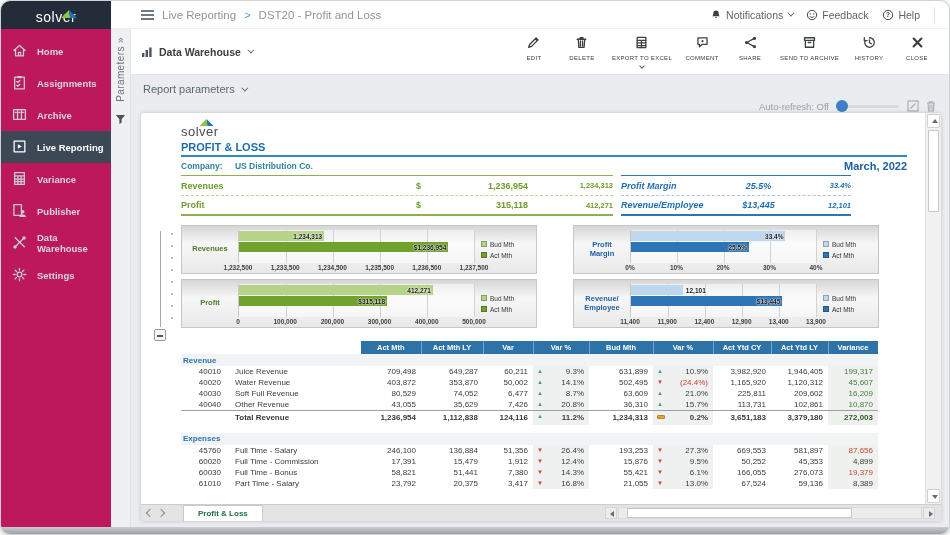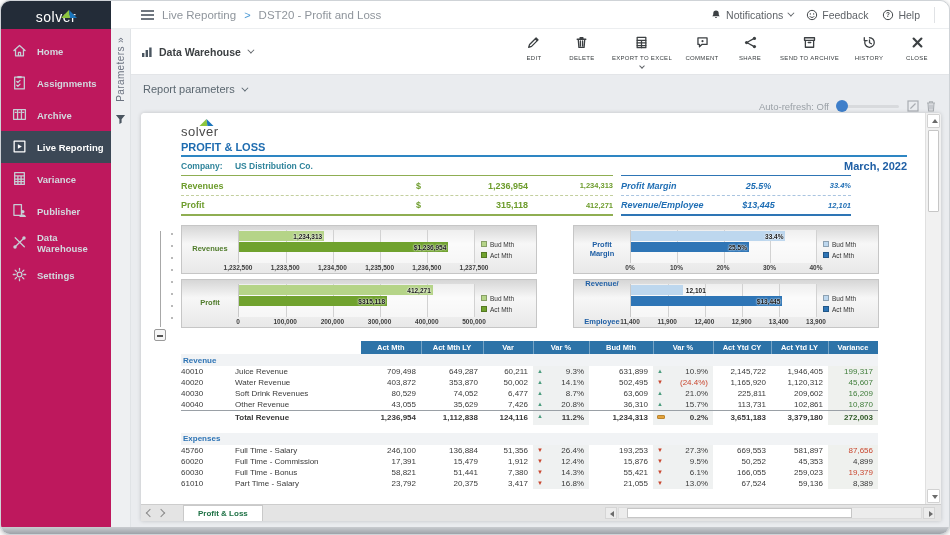--- a/index.html
+++ b/index.html
@@ -118,21 +118,21 @@
   .swatch { width:6px; height:6px; border:1px solid rgba(0,0,0,.25); flex:0 0 6px; }
 
   
   .pnl { border-collapse:collapse; table-layout:fixed; width:697px; margin-top:13px; font-size:8px; color:#3a3a3a; }
   .pnl th { background:#2d73a8; color:#fff; font-size:7.5px; font-weight:bold; text-align:center;
             padding:2px 1px; border-right:1px solid rgba(255,255,255,.35); height:13px; }
   .pnl th.h-label { background:transparent; border:none; }
   .cw1{width:180px}.cw2{width:60px}.cw3{width:62px}.cw4{width:50px}.cw5{width:56px}.cw6{width:64px}.cw7{width:60px}.cw8{width:58px}.cw9{width:57px}.cw10{width:50px}
   .pnl td { padding:1px 5px 1px 2px; text-align:right; height:11px; white-space:nowrap; overflow:hidden; }
   .pnl td.labelcell { text-align:left; padding-left:0; }
-  .code { display:inline-block; width:40px; margin-right:14px; }
+  .code { display:inline-block; width:40px; text-align:right; margin-right:14px; }
   tr.section td { color:#2e74b5; font-weight:bold; text-align:left; background:#f1f3f5; height:12px; }
   td.pctcol { background:#eff1f1; position:relative; }
   td.varcol { background:#eff1ee; }
   .cell-icon { position:absolute; left:4px; top:1px; font-size:6px; line-height:9px; }
   .tri-up { color:#4a9c7d; } .tri-down { color:#c9472f; }
   .dash-flat { position:absolute; left:4px; top:3.5px; width:8px; height:4px; background:#e3a33c; border:1px solid #bb852f; border-radius:1px; }
   .neg { color:#c9472f; }
   .tone-pos { color:#3f7d3a; } .tone-neg { color:#c9472f; } .tone-neutral { color:#3a3a3a; }
   tr.total td { font-weight:bold; border-top:1px solid #9aa0a6; height:14px; }
   tr.total td.varcol { color:#2f5a27; }
@@ -545,21 +545,21 @@
                     <span class="swatch" style="background: rgb(189, 215, 238);"></span>
                     <span>Bud Mth</span>
                   </span>
                   <span class="legend-item">
                     <span class="swatch" style="background: rgb(46, 117, 182);"></span>
                     <span>Act Mth</span>
                   </span>
                 </div>
               </div>
               <div class="chart">
-                <div class="chart-title" style="color: rgb(31, 95, 165); justify-content: space-between;">
+                <div class="chart-title" style="color: rgb(31, 95, 165);">
                   <div>Revenue/</div>
                   <div>Employee</div>
                 </div>
                 <div class="chart-mid">
                   <div class="plotarea">
                     <span class="grid" style="left: 20%;"></span>
                     <span class="grid" style="left: 40%;"></span>
                     <span class="grid" style="left: 60%;"></span>
                     <span class="grid" style="left: 80%;"></span>
                     <span class="grid" style="left: 100%;"></span>
@@ -613,38 +613,38 @@
                 <td colspan="10">Revenue</td>
               </tr>
               <tr class="datarow">
                 <td class="labelcell"><span class="code">40010</span><span>Juice Revenue</span></td>
                 <td>709,498</td>
                 <td>649,287</td>
                 <td>60,211</td>
                 <td class="pctcol"><span class="cell-icon tri-up">▲</span><span>9.3%</span></td>
                 <td>631,899</td>
                 <td class="pctcol"><span class="cell-icon tri-up">▲</span><span>10.9%</span></td>
-                <td>2,145,722</td>
+                <td>3,982,920</td>
                 <td>1,946,405</td>
                 <td class="varcol tone-pos">199,317</td>
               </tr>
               <tr class="datarow">
                 <td class="labelcell"><span class="code">40020</span><span>Water Revenue</span></td>
                 <td>403,872</td>
                 <td>353,870</td>
                 <td>50,002</td>
                 <td class="pctcol"><span class="cell-icon tri-up">▲</span><span>14.1%</span></td>
                 <td>502,495</td>
                 <td class="pctcol"><span class="cell-icon tri-down">▼</span><span class="neg">(24.4%)</span></td>
                 <td>1,165,920</td>
                 <td>1,120,312</td>
                 <td class="varcol tone-pos">45,607</td>
               </tr>
               <tr class="datarow">
-                <td class="labelcell"><span class="code">40030</span><span>Soft Drink Revenues</span></td>
+                <td class="labelcell"><span class="code">40030</span><span>Soft Full Revenue</span></td>
                 <td>80,529</td>
                 <td>74,052</td>
                 <td>6,477</td>
                 <td class="pctcol"><span class="cell-icon tri-up">▲</span><span>8.7%</span></td>
                 <td>63,609</td>
                 <td class="pctcol"><span class="cell-icon tri-up">▲</span><span>21.0%</span></td>
                 <td>225,811</td>
                 <td>209,602</td>
                 <td class="varcol tone-pos">16,209</td>
               </tr>
@@ -704,21 +704,21 @@
               </tr>
               <tr class="datarow">
                 <td class="labelcell"><span class="code">60030</span><span>Full Time - Bonus</span></td>
                 <td>58,821</td>
                 <td>51,441</td>
                 <td>7,380</td>
                 <td class="pctcol"><span class="cell-icon tri-down">▼</span><span>14.3%</span></td>
                 <td>55,421</td>
                 <td class="pctcol"><span class="cell-icon tri-down">▼</span><span>6.1%</span></td>
                 <td>166,055</td>
-                <td>259,023</td>
+                <td>276,073</td>
                 <td class="varcol tone-neg">19,379</td>
               </tr>
               <tr class="datarow">
                 <td class="labelcell"><span class="code">61010</span><span>Part Time - Salary</span></td>
                 <td>23,792</td>
                 <td>20,375</td>
                 <td>3,417</td>
                 <td class="pctcol"><span class="cell-icon tri-down">▼</span><span>16.8%</span></td>
                 <td>21,055</td>
                 <td class="pctcol"><span class="cell-icon tri-down">▼</span><span>13.0%</span></td>

